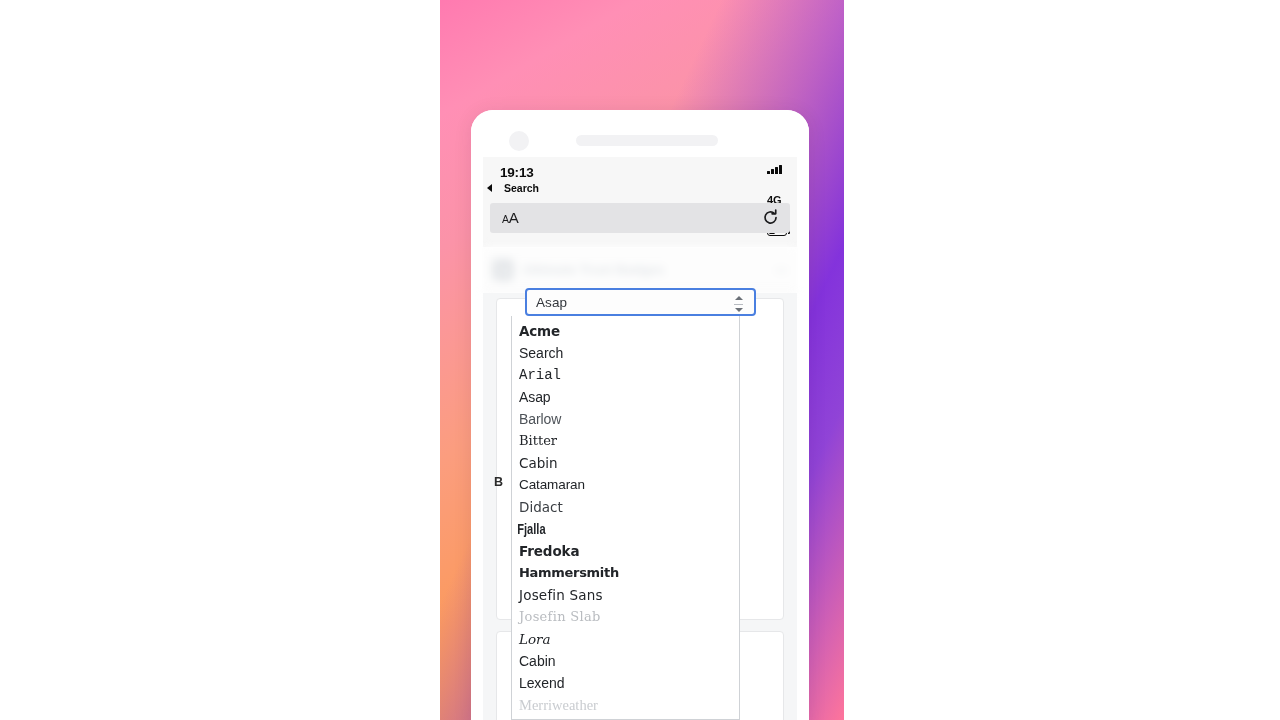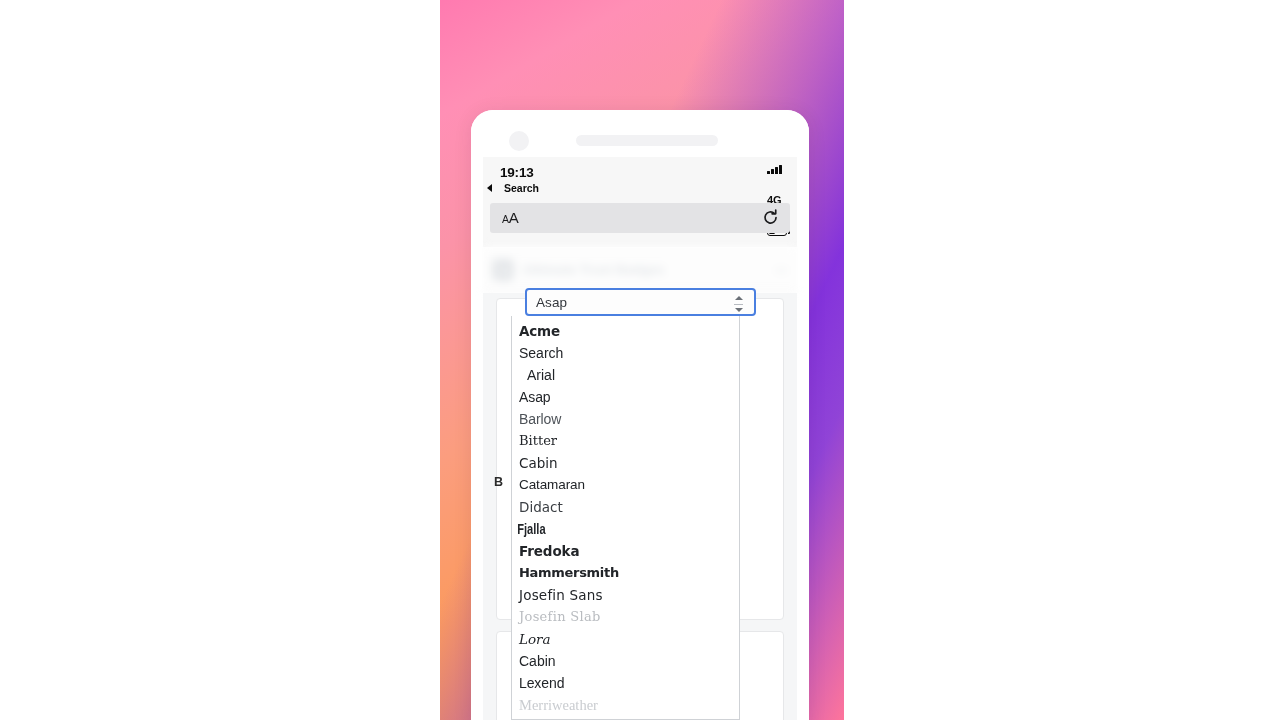--- a/index.html
+++ b/index.html
@@ -327,21 +327,21 @@
     padding-left: 7px;
     font-size: 14px;
     color: #222529;
     white-space: nowrap;
     overflow: hidden;
   }
 
   
   .f-acme      { font-family: "DejaVu Sans", sans-serif; font-weight: bold; font-size: 13.5px; letter-spacing: -0.2px; }
   .f-archivo   { font-family: "Liberation Sans", sans-serif; font-size: 14px; }
-  .f-arial     { font-family: Liberation Sans, sans-serif; font-size: 14px; margin-left: 8px; }
+  .f-arial     { font-family: Liberation Mono, monospace; font-size: 14px; }
   .f-asap      { font-family: "Liberation Sans", sans-serif; font-size: 14px; letter-spacing: -0.1px; }
   .f-barlow    { font-family: "Liberation Sans", sans-serif; font-size: 14px; color: #4d5258; letter-spacing: -0.1px; }
   .f-bitter    { font-family: "DejaVu Serif", serif; font-size: 13px; }
   .f-cabin     { font-family: "DejaVu Sans", sans-serif; font-size: 13.5px; }
   .f-catamaran { font-family: "Liberation Sans", sans-serif; font-size: 13.5px; letter-spacing: -0.1px; }
   .f-didact    { font-family: "DejaVu Sans", sans-serif; font-size: 13.5px; color: #3a3e43; }
   .f-fjalla    { font-family: "Liberation Sans Narrow", "Liberation Sans", sans-serif; font-weight: bold; font-size: 15px; transform: scaleX(0.74); transform-origin: left center; }
   .f-fredoka   { font-family: "DejaVu Sans", sans-serif; font-weight: bold; font-size: 13.5px; letter-spacing: -0.1px; }
   .f-hammer    { font-family: "DejaVu Sans", sans-serif; font-weight: bold; font-size: 13px; letter-spacing: -0.3px; }
   .f-josefins  { font-family: "DejaVu Sans", sans-serif; font-size: 13.5px; letter-spacing: 0.2px; }

